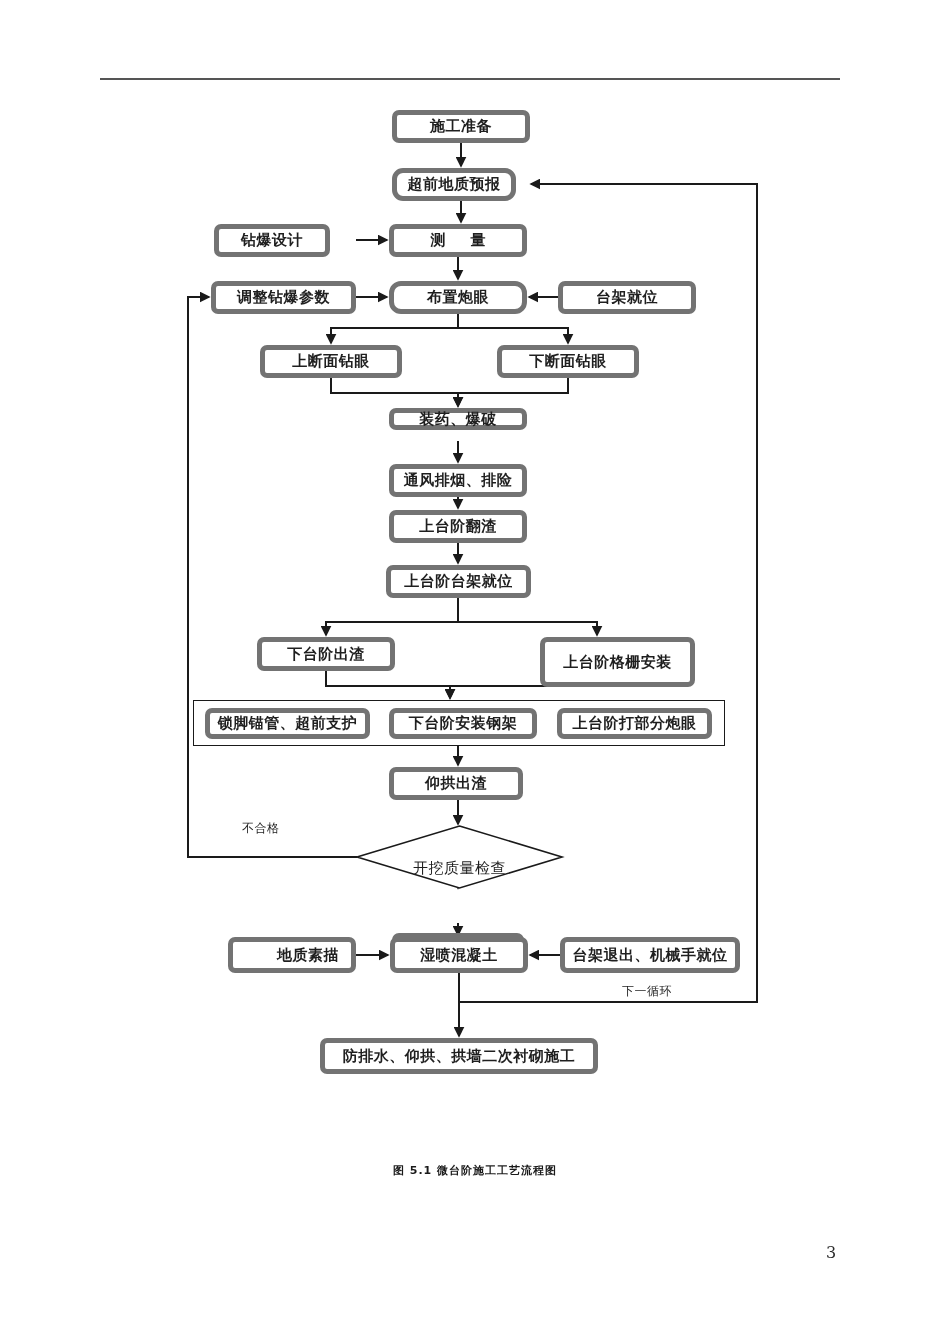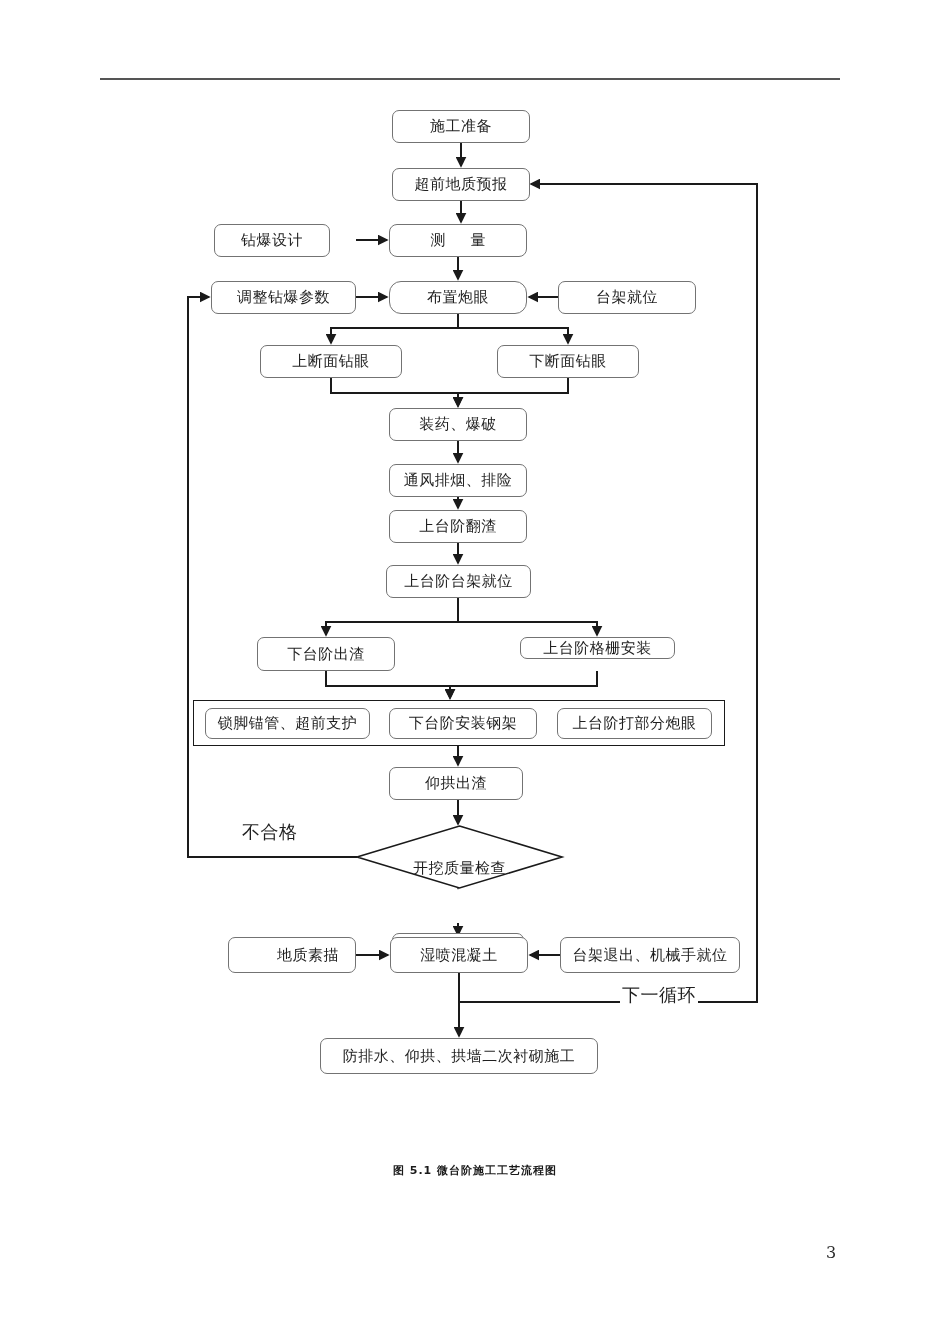--- a/index.html
+++ b/index.html
@@ -30,58 +30,58 @@
   #flow-svg {
     position: absolute;
     left: 0;
     top: 0;
     width: 950px;
     height: 1344px;
   }
   .node {
     position: absolute;
     box-sizing: border-box;
-    border: 1px solid #737373;
+    border: 5px solid #737373;
     border-radius: 7px;
     background: #ffffff;
     display: flex;
     align-items: center;
     justify-content: center;
     font-size: 15px;
     line-height: 1.1;
     letter-spacing: 0.5px;
     color: #1f1f1f;
     white-space: nowrap;
     z-index: 3;
+    font-weight: bold;
   }
   .node.wide-space {
     letter-spacing: 10px;
     text-indent: 10px;
-    border-radius: 8px;
   }
   .group-box {
     position: absolute;
     box-sizing: border-box;
     border: 1.6px solid #1a1a1a;
     background: #ffffff;
     z-index: 2;
   }
   .diamond-label {
     position: absolute;
     font-size: 15px;
     letter-spacing: 0.5px;
     color: #1f1f1f;
     white-space: nowrap;
     z-index: 3;
     background: transparent;
     margin-top: 12px;
   }
   .edge-label {
     position: absolute;
-    font-size: 18px;
+    font-size: 12px;
     letter-spacing: 0.5px;
     color: #1f1f1f;
     white-space: nowrap;
     z-index: 4;
     background: #ffffff;
     padding: 0 2px;
   }
   #figure-caption {
     position: absolute;
     left: 0;
@@ -168,34 +168,34 @@
 
       <path d="M 459 973 L 459 1036"></path>
 
       <path d="M 459 1002 L 757 1002 L 757 184 L 531 184"></path>
     </g>
 
     <polygon points="459.5,826 562,857 459.5,888 357,857" fill="#ffffff" stroke="#1a1a1a" stroke-width="1.6"></polygon>
   </svg>
 
   <div class="node" style="left: 392px; top: 110px; width: 138px; height: 33px;">施工准备</div>
-  <div class="node" style="left: 392px; top: 168px; width: 138px; height: 33px;">超前地质预报</div>
+  <div class="node" style="left: 392px; top: 168px; width: 124px; height: 33px; border-radius: 11px;">超前地质预报</div>
   <div class="node" style="left: 214px; top: 224px; width: 116px; height: 33px;">钻爆设计</div>
   <div class="node wide-space" style="left: 389px; top: 224px; width: 138px; height: 33px;">测 量</div>
   <div class="node" style="left: 211px; top: 281px; width: 145px; height: 33px;">调整钻爆参数</div>
   <div class="node" style="left: 389px; top: 281px; width: 138px; height: 33px; border-radius: 12px;">布置炮眼</div>
   <div class="node" style="left: 558px; top: 281px; width: 138px; height: 33px;">台架就位</div>
   <div class="node" style="left: 260px; top: 345px; width: 142px; height: 33px;">上断面钻眼</div>
   <div class="node" style="left: 497px; top: 345px; width: 142px; height: 33px;">下断面钻眼</div>
-  <div class="node" style="left: 389px; top: 408px; width: 138px; height: 33px; border-radius: 7px;">装药、爆破</div>
+  <div class="node" style="left: 389px; top: 408px; width: 138px; height: 22px; border-radius: 7px;">装药、爆破</div>
   <div class="node" style="left: 389px; top: 464px; width: 138px; height: 33px;">通风排烟、排险</div>
   <div class="node" style="left: 389px; top: 510px; width: 138px; height: 33px;">上台阶翻渣</div>
   <div class="node" style="left: 386px; top: 565px; width: 145px; height: 33px;">上台阶台架就位</div>
   <div class="node" style="left: 257px; top: 637px; width: 138px; height: 34px;">下台阶出渣</div>
-  <div class="node" style="left: 520px; top: 637px; width: 155px; height: 22px;">上台阶格栅安装</div>
+  <div class="node" style="left: 540px; top: 637px; width: 155px; height: 50px;">上台阶格栅安装</div>
 
   <div class="group-box" style="left: 193px; top: 700px; width: 532px; height: 46px;"></div>
 
   <div class="node" style="left: 205px; top: 708px; width: 165px; height: 31px;">锁脚锚管、超前支护</div>
   <div class="node" style="left: 389px; top: 708px; width: 148px; height: 31px;">下台阶安装钢架</div>
   <div class="node" style="left: 557px; top: 708px; width: 155px; height: 31px;">上台阶打部分炮眼</div>
   <div class="node" style="left: 389px; top: 767px; width: 134px; height: 33px;">仰拱出渣</div>
 
   <div class="diamond-label" style="left: 459.5px; top: 847px; transform: translateX(-50%);">开挖质量检查</div>
 

